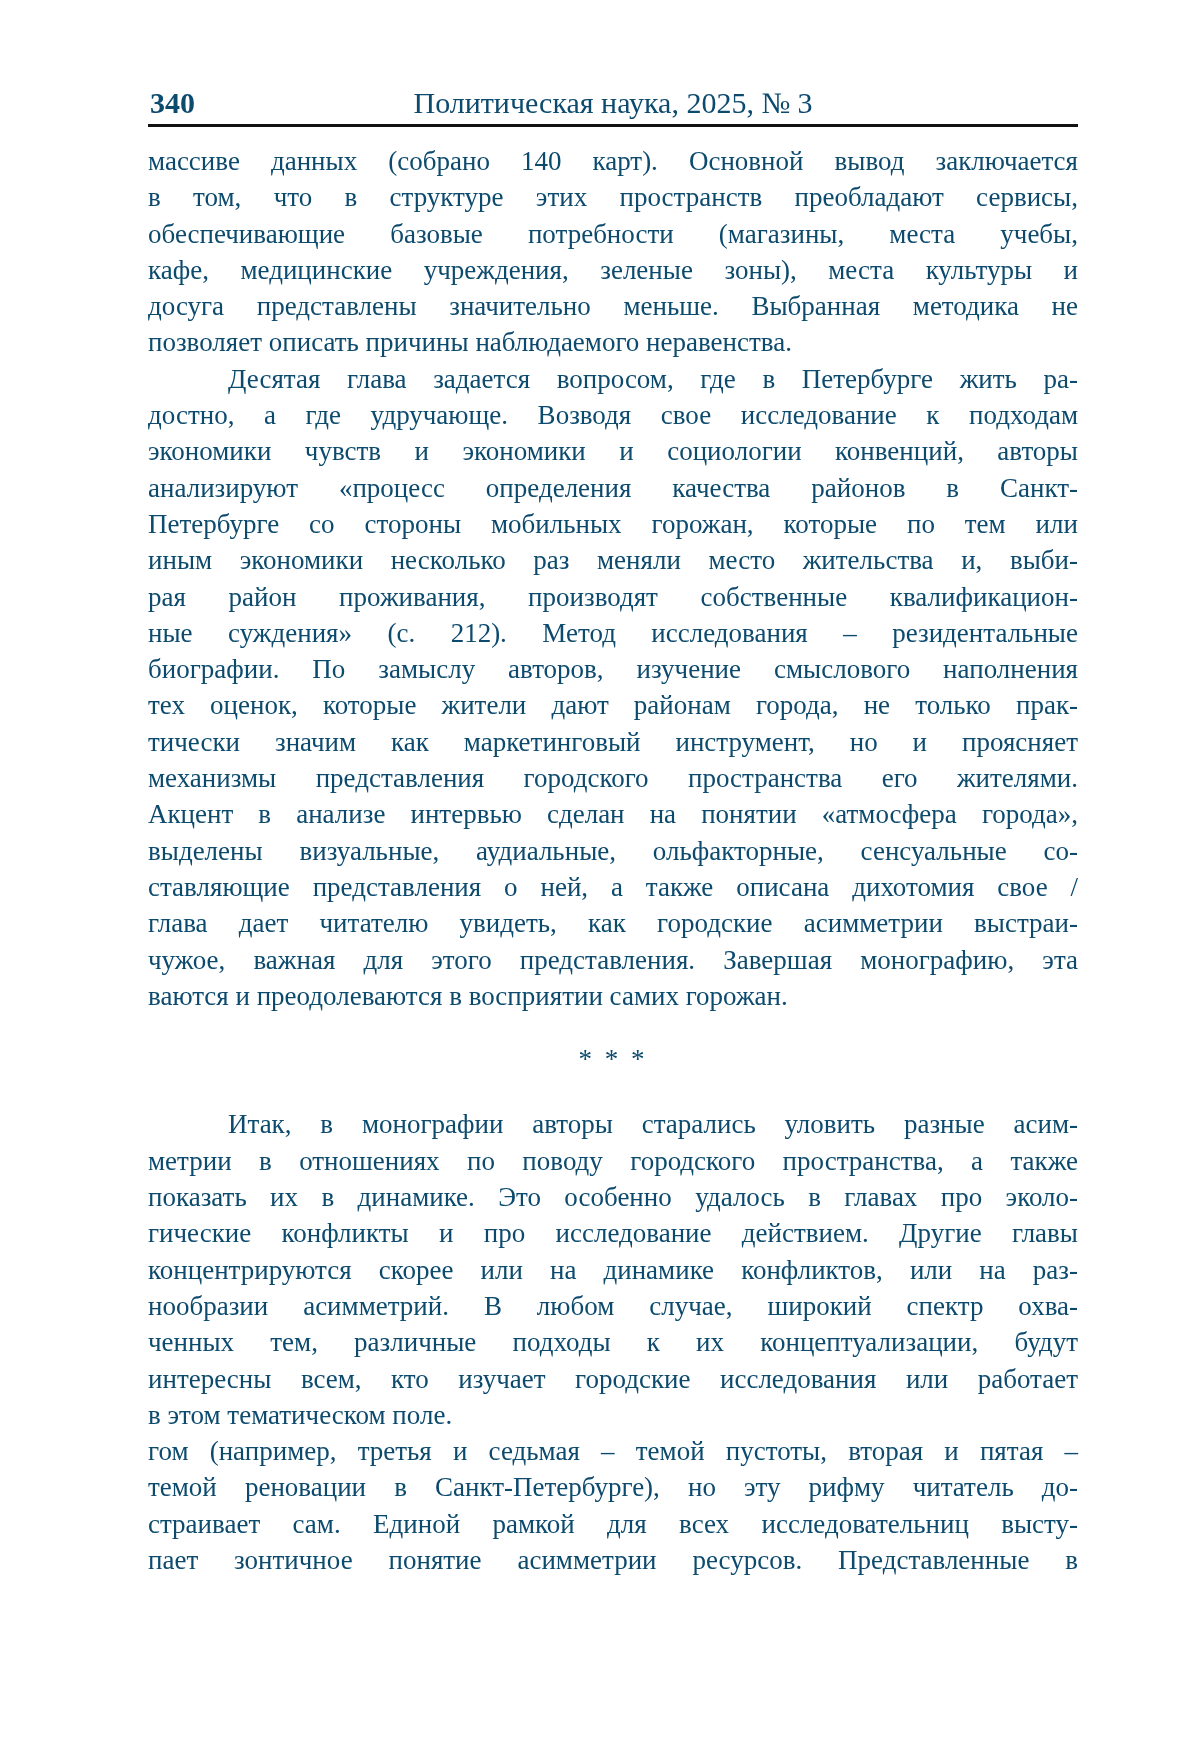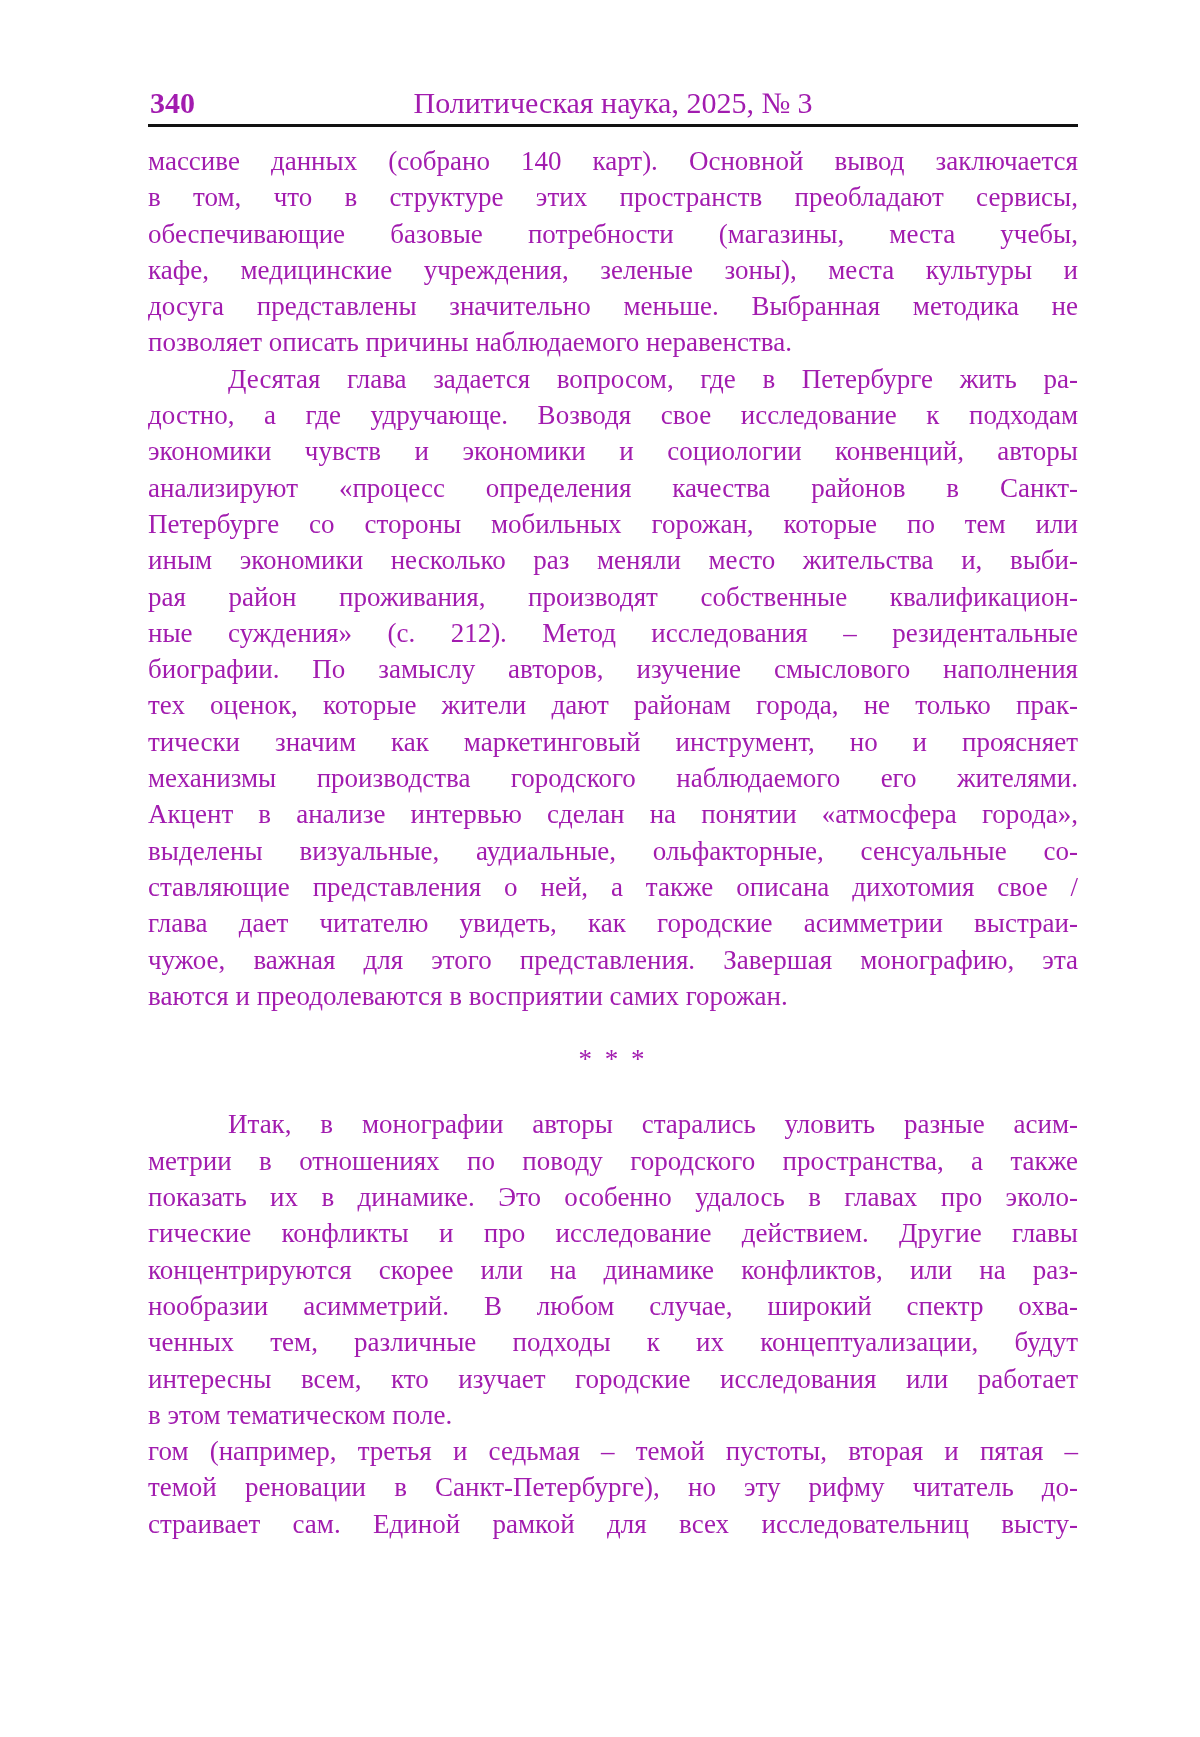--- a/index.html
+++ b/index.html
@@ -7,21 +7,21 @@
     padding: 0;
     background: #e8e8e8;
   }
   .page {
     position: relative;
     width: 1200px;
     height: 1737px;
     margin: 0 auto;
     background: #ffffff;
     font-family: "Liberation Serif", "DejaVu Serif", serif;
-    color: #a21caf;
+    color: #0c4a6e;
     overflow: hidden;
   }
   .running-header {
     position: absolute;
     left: 148px;
     top: 86px;
     width: 930px;
     height: 36px;
     font-size: 30px;
     line-height: 34px;
@@ -97,21 +97,21 @@
         <div class="line">достно, а где удручающе. Возводя свое исследование к подходам</div>
         <div class="line">экономики чувств и экономики и социологии конвенций, авторы</div>
         <div class="line">анализируют «процесс определения качества районов в Санкт-</div>
         <div class="line">Петербурге со стороны мобильных горожан, которые по тем или</div>
         <div class="line">иным экономики несколько раз меняли место жительства и, выби-</div>
         <div class="line">рая район проживания, производят собственные квалификацион-</div>
         <div class="line">ные суждения» (с. 212). Метод исследования – резидентальные</div>
         <div class="line">биографии. По замыслу авторов, изучение смыслового наполнения</div>
         <div class="line">тех оценок, которые жители дают районам города, не только прак-</div>
         <div class="line">тически значим как маркетинговый инструмент, но и проясняет</div>
-        <div class="line">механизмы производства городского наблюдаемого его жителями.</div>
+        <div class="line">механизмы представления городского пространства его жителями.</div>
         <div class="line">Акцент в анализе интервью сделан на понятии «атмосфера города»,</div>
         <div class="line">выделены визуальные, аудиальные, ольфакторные, сенсуальные со-</div>
         <div class="line">ставляющие представления о ней, а также описана дихотомия свое /</div>
         <div class="line">глава дает читателю увидеть, как городские асимметрии выстраи-</div>
         <div class="line">чужое, важная для этого представления. Завершая монографию, эта</div>
         <div class="line para-end">ваются и преодолеваются в восприятии самих горожан.</div>
       </div>
       <div class="separator">* * *</div>
       <div class="paragraph">
         <div class="line indent">Итак, в монографии авторы старались уловить разные асим-</div>
@@ -121,15 +121,16 @@
         <div class="line">концентрируются скорее или на динамике конфликтов, или на раз-</div>
         <div class="line">нообразии асимметрий. В любом случае, широкий спектр охва-</div>
         <div class="line">ченных тем, различные подходы к их концептуализации, будут</div>
         <div class="line">интересны всем, кто изучает городские исследования или работает</div>
         <div class="line para-end">в этом тематическом поле.</div>
       </div>
       <div class="paragraph">
         <div class="line">гом (например, третья и седьмая – темой пустоты, вторая и пятая –</div>
         <div class="line">темой реновации в Санкт-Петербурге), но эту рифму читатель до-</div>
         <div class="line">страивает сам. Единой рамкой для всех исследовательниц высту-</div>
+        <div class="line">пает зонтичное понятие асимметрии ресурсов. Представленные в</div>
       </div>
     </main>
 </div>
 
 </body></html>

